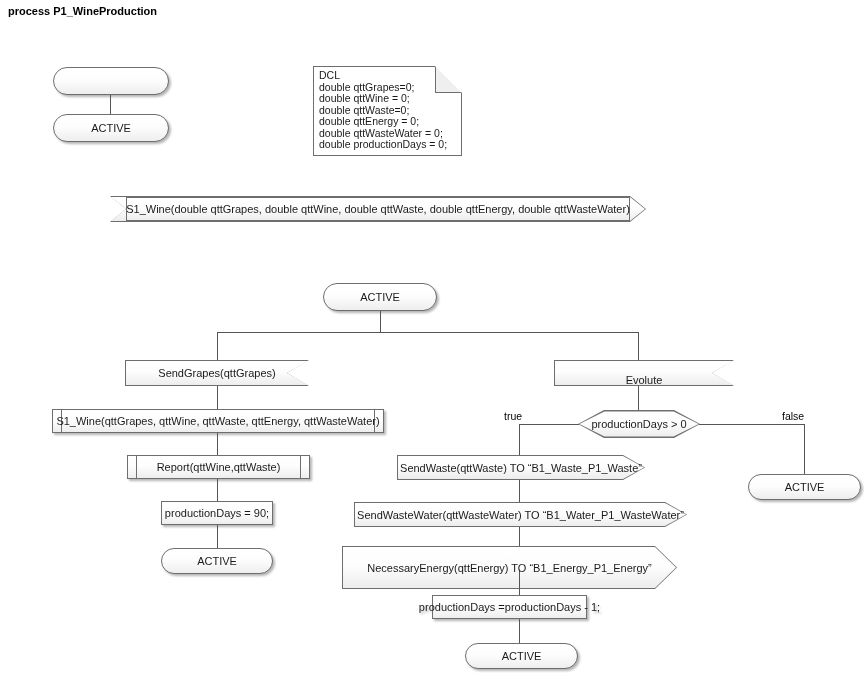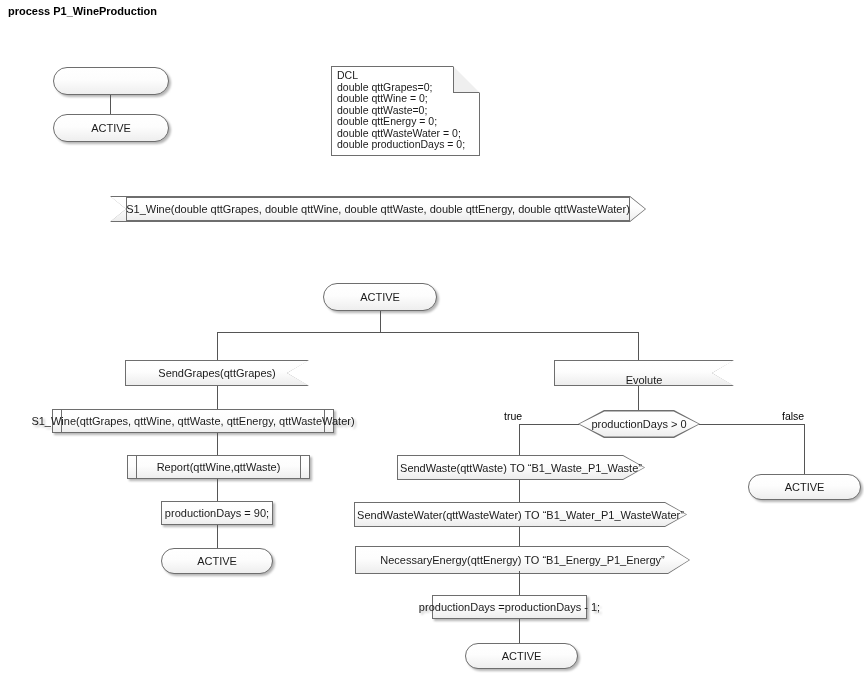--- a/index.html
+++ b/index.html
@@ -160,21 +160,20 @@
     color: #1a1a1a;
     white-space: nowrap;
   }
   
   .note {
     background: none;
     border: none;
     filter: none;
     display: block;
     align-items: stretch;
-    margin-left: 18px;
   }
   .note .shape-b {
     position: absolute;
     left: 0; top: 0; right: 0; bottom: 0;
     background: #6e6e6e;
     clip-path: polygon(0 0, calc(100% - 26px) 0, 100% 26px, 100% 100%, 0 100%);
     -webkit-clip-path: polygon(0 0, calc(100% - 26px) 0, 100% 26px, 100% 100%, 0 100%);
     filter: drop-shadow(2px 2px 1.2px rgba(120,120,120,0.5));
   }
   .note .shape-i {
@@ -276,21 +275,21 @@
   <div class="conn conn-v" style="left:217px; top:332px; height:30px;"></div>
   <div class="conn conn-v" style="left:638px; top:332px; height:30px;"></div>
 
   <div class="node input" style="left:125px; top:360px; width:184px; height:26px;">
     <div class="shape-b"></div>
     <div class="shape-i"></div>
     <span class="lbl">SendGrapes(qttGrapes)</span>
   </div>
   <div class="conn conn-v" style="left:217px; top:386px; height:23px;"></div>
 
-  <div class="node proc" style="left:52px; top:409px; width:282px; height:24px;">
+  <div class="node proc" style="left:52px; top:409px; width:332px; height:24px;">
     <span class="lbl">S1_Wine(qttGrapes, qttWine, qttWaste, qttEnergy, qttWasteWater)</span>
   </div>
   <div class="conn conn-v" style="left:217px; top:433px; height:22px;"></div>
 
   <div class="node proc" style="left:127px; top:455px; width:183px; height:24px;">
     <span class="lbl">Report(qttWine,qttWaste)</span>
   </div>
   <div class="conn conn-v" style="left:217px; top:479px; height:22px;"></div>
 
   <div class="node task" style="left:161px; top:501px; width:112px; height:24px;">
@@ -333,21 +332,21 @@
   </div>
   <div class="conn conn-v" style="left:519px; top:480px; height:22px;"></div>
 
   <div class="node output" style="left:354px; top:502px; width:333px; height:25px;">
     <div class="shape-b"></div>
     <div class="shape-i"></div>
     <span class="lbl">SendWasteWater(qttWasteWater) TO “B1_Water_P1_WasteWater”</span>
   </div>
   <div class="conn conn-v" style="left:519px; top:527px; height:19px;"></div>
 
-  <div class="node output" style="left:355px; top:546px; width:335px; height:28px;">
+  <div class="node output" style="left:342px; top:546px; width:335px; height:43px;">
     <div class="shape-b"></div>
     <div class="shape-i"></div>
     <span class="lbl">NecessaryEnergy(qttEnergy) TO “B1_Energy_P1_Energy”</span>
   </div>
   <div class="conn conn-v" style="left:519px; top:571px; height:24px;"></div>
 
   <div class="node task" style="left:432px; top:595px; width:155px; height:24px;">
     <span class="lbl">productionDays =productionDays - 1;</span>
   </div>
   <div class="conn conn-v" style="left:519px; top:619px; height:24px;"></div>

